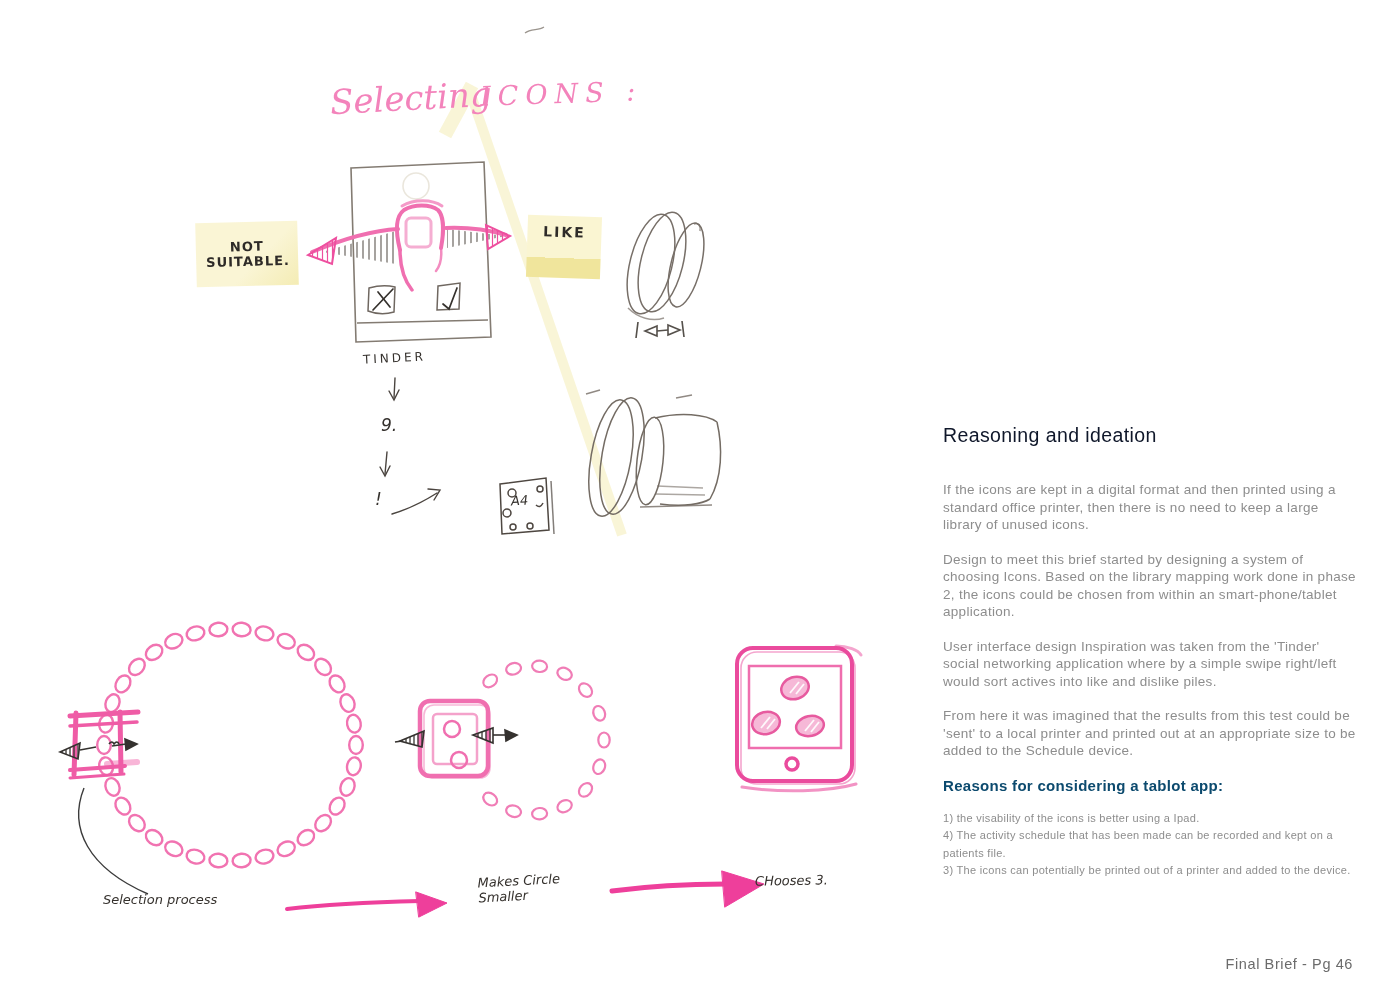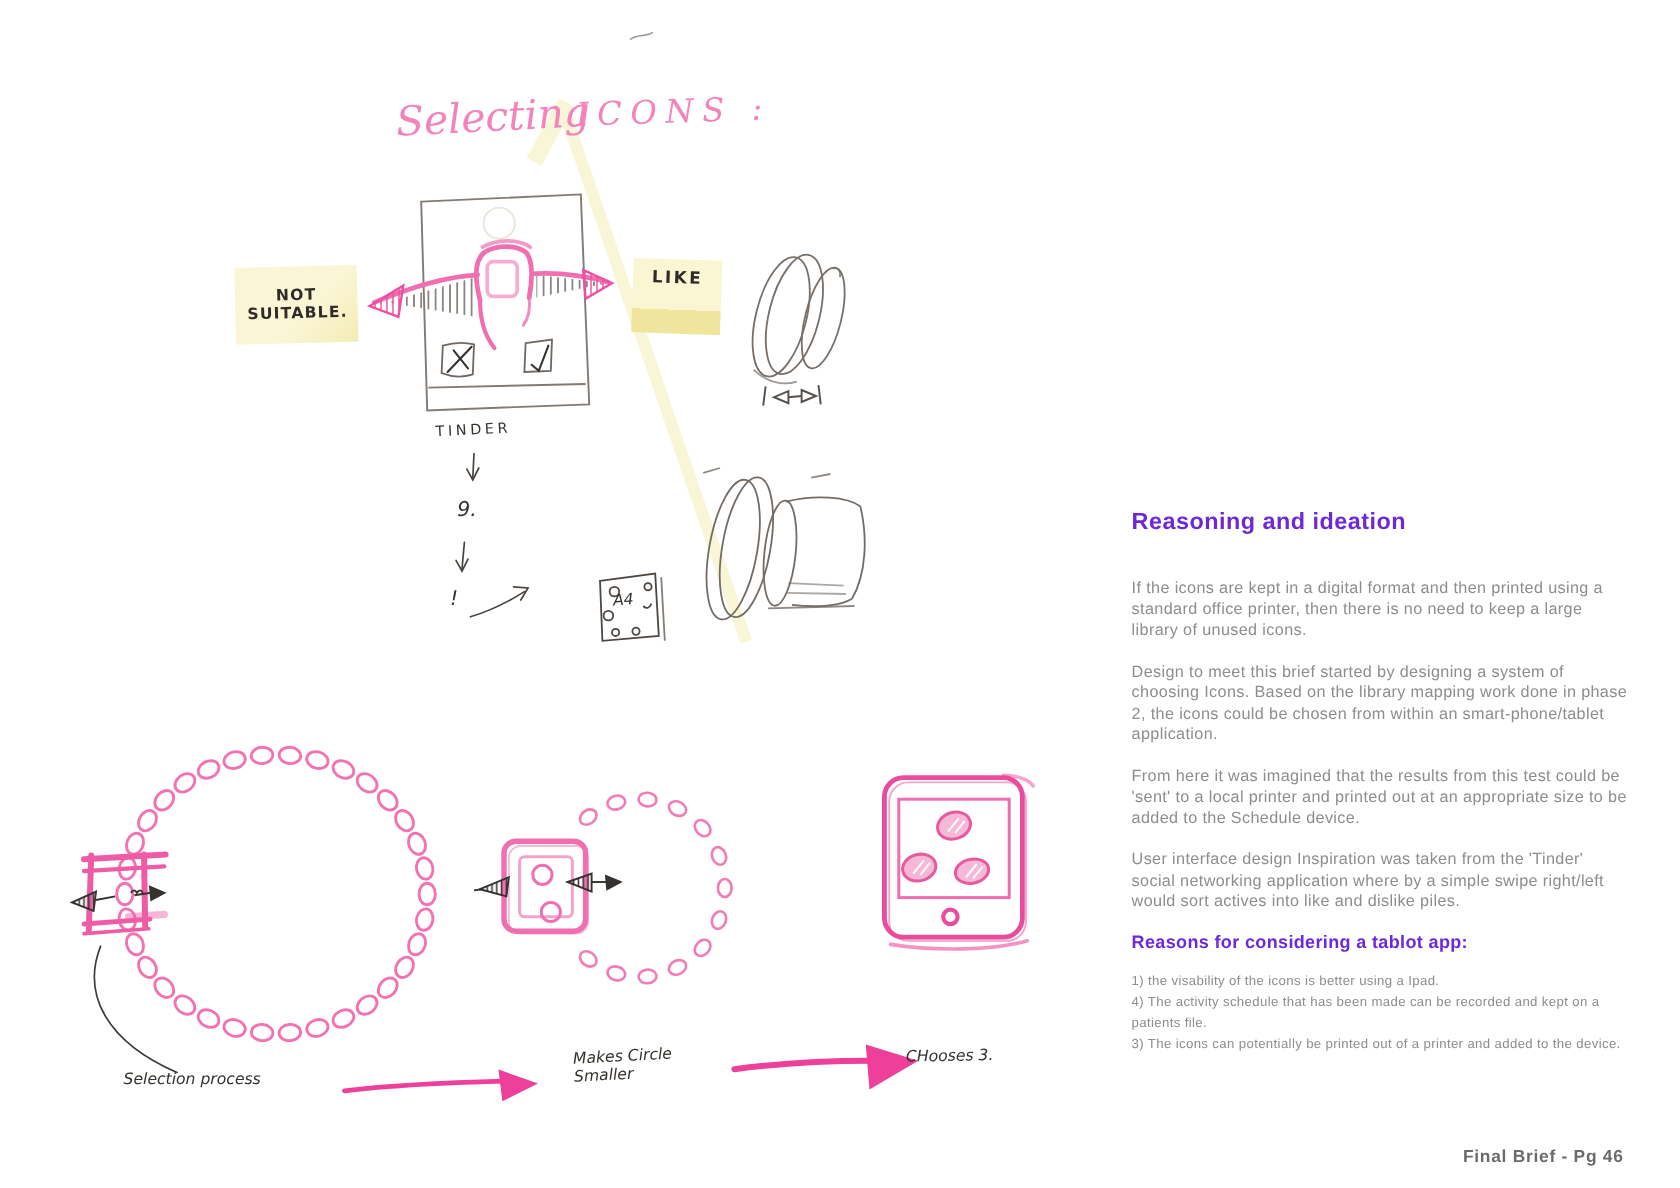--- a/index.html
+++ b/index.html
@@ -30,28 +30,28 @@
   #lbl-a4{left:511px;top:494px;font-size:13px;transform:rotate(-4deg);}
   #lbl-selproc{left:103px;top:893px;font-size:13px;}
   #lbl-makes{left:478px;top:874px;width:92px;font-size:13px;transform:rotate(-3deg);}
   #lbl-chooses{left:755px;top:874px;font-size:13px;transform:rotate(-1deg);}
 
   #beads-big ellipse{fill:none;stroke:#f173b1;stroke-width:2.4;}
   #beads-mid ellipse{fill:none;stroke:#f07db6;stroke-width:2.2;}
 
   
   #article{position:absolute;left:943px;top:424px;width:416px;}
-  #article h1{margin:0 0 34px 0;font-size:19.5px;font-weight:bold;color:#6d28d9;
+  #article h1{margin:0 0 34px 0;font-size:19.5px;font-weight:normal;color:#0f172a;
       letter-spacing:0.4px;}
   #article p{margin:12px 0 17px 0;font-size:13.5px;line-height:17.5px;color:#8d8d8d;
       letter-spacing:0.3px;}
-  #article h2{margin:14px 0 16px 0;font-size:15px;font-weight:bold;color:#6d28d9;
+  #article h2{margin:14px 0 16px 0;font-size:15px;font-weight:bold;color:#0c4a6e;
       letter-spacing:0.3px;}
   .list-line{font-size:11px;line-height:17.5px;color:#8d8d8d;letter-spacing:0.3px;}
-  #footer{position:absolute;right:47px;top:956px;font-size:14.5px;font-weight:bold;
+  #footer{position:absolute;right:47px;top:956px;font-size:14.5px;font-weight:normal;
       color:#6b6b6b;letter-spacing:0.6px;}
 </style>
 </head>
 <body>
 
 <div id="page">
 
   <div id="sketch">
 
     <svg id="sketch-svg" width="940" height="990" viewBox="0 0 940 990">
@@ -295,22 +295,22 @@
     <span id="lbl-a4" class="hw">A4</span>
     <span id="lbl-selproc" class="hw">Selection process</span>
     <span id="lbl-makes" class="hw">Makes Circle Smaller</span>
     <span id="lbl-chooses" class="hw">CHooses 3.</span>
   </div>
 
   <div id="article">
     <h1>Reasoning and ideation</h1>
     <p>If the icons are kept in a digital format and then printed using a standard office printer, then there is no need to keep a large library of unused icons.</p>
     <p>Design to meet this brief started by designing a system of choosing Icons. Based on the library mapping work done in phase 2, the icons could be chosen from within an smart-phone/tablet application.</p>
+    <p>User interface design Inspiration was taken from the 'Tinder' social networking application where by a simple swipe right/left would sort actives into like and dislike piles.</p>
     <p>From here it was imagined that the results from this test could be 'sent' to a local printer and printed out at an appropriate size to be added to the Schedule device.</p>
-    <p>User interface design Inspiration was taken from the 'Tinder' social networking application where by a simple swipe right/left would sort actives into like and dislike piles.</p>
     <h2>Reasons for considering a tablot app:</h2>
     <div class="list-line">1) the visability of the icons is better using a Ipad.</div>
     <div class="list-line">4) The activity schedule that has been made can be recorded and kept on a patients file.</div>
     <div class="list-line">3) The icons can potentially be printed out of a printer and added to the device.</div>
   </div>
 
   <div id="footer">Final Brief - Pg 46</div>
 </div>
 
 </body></html>

